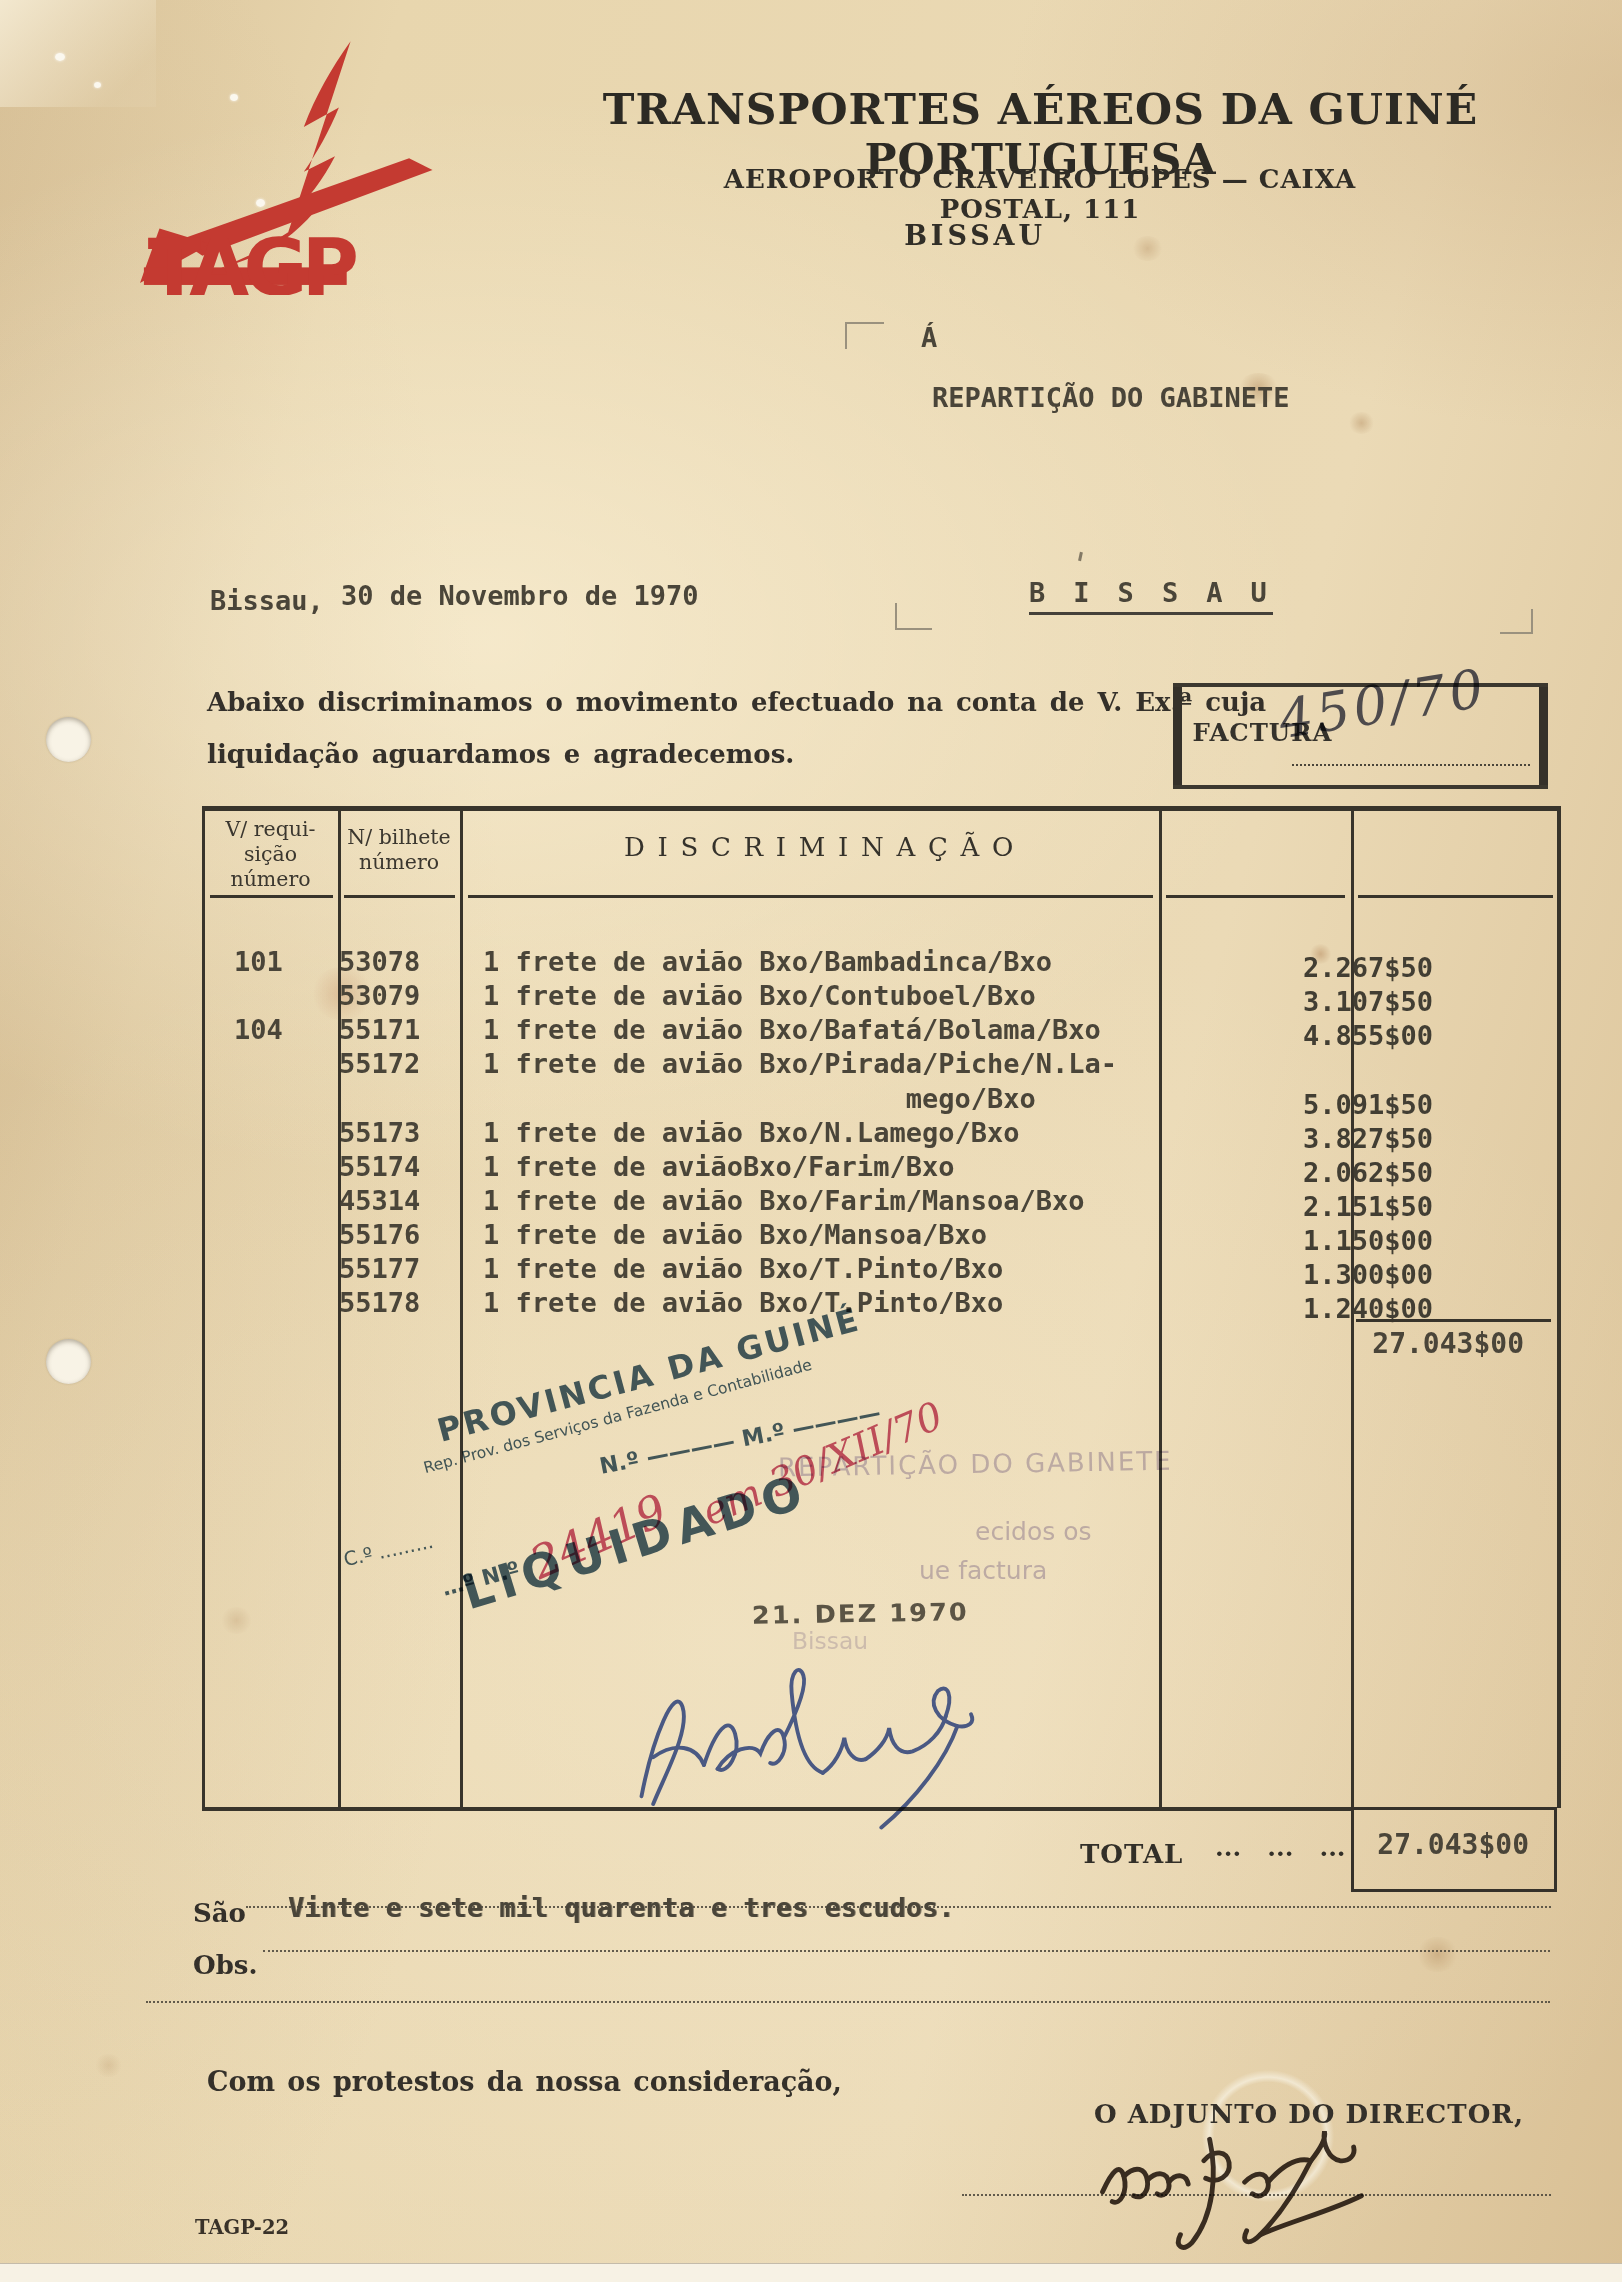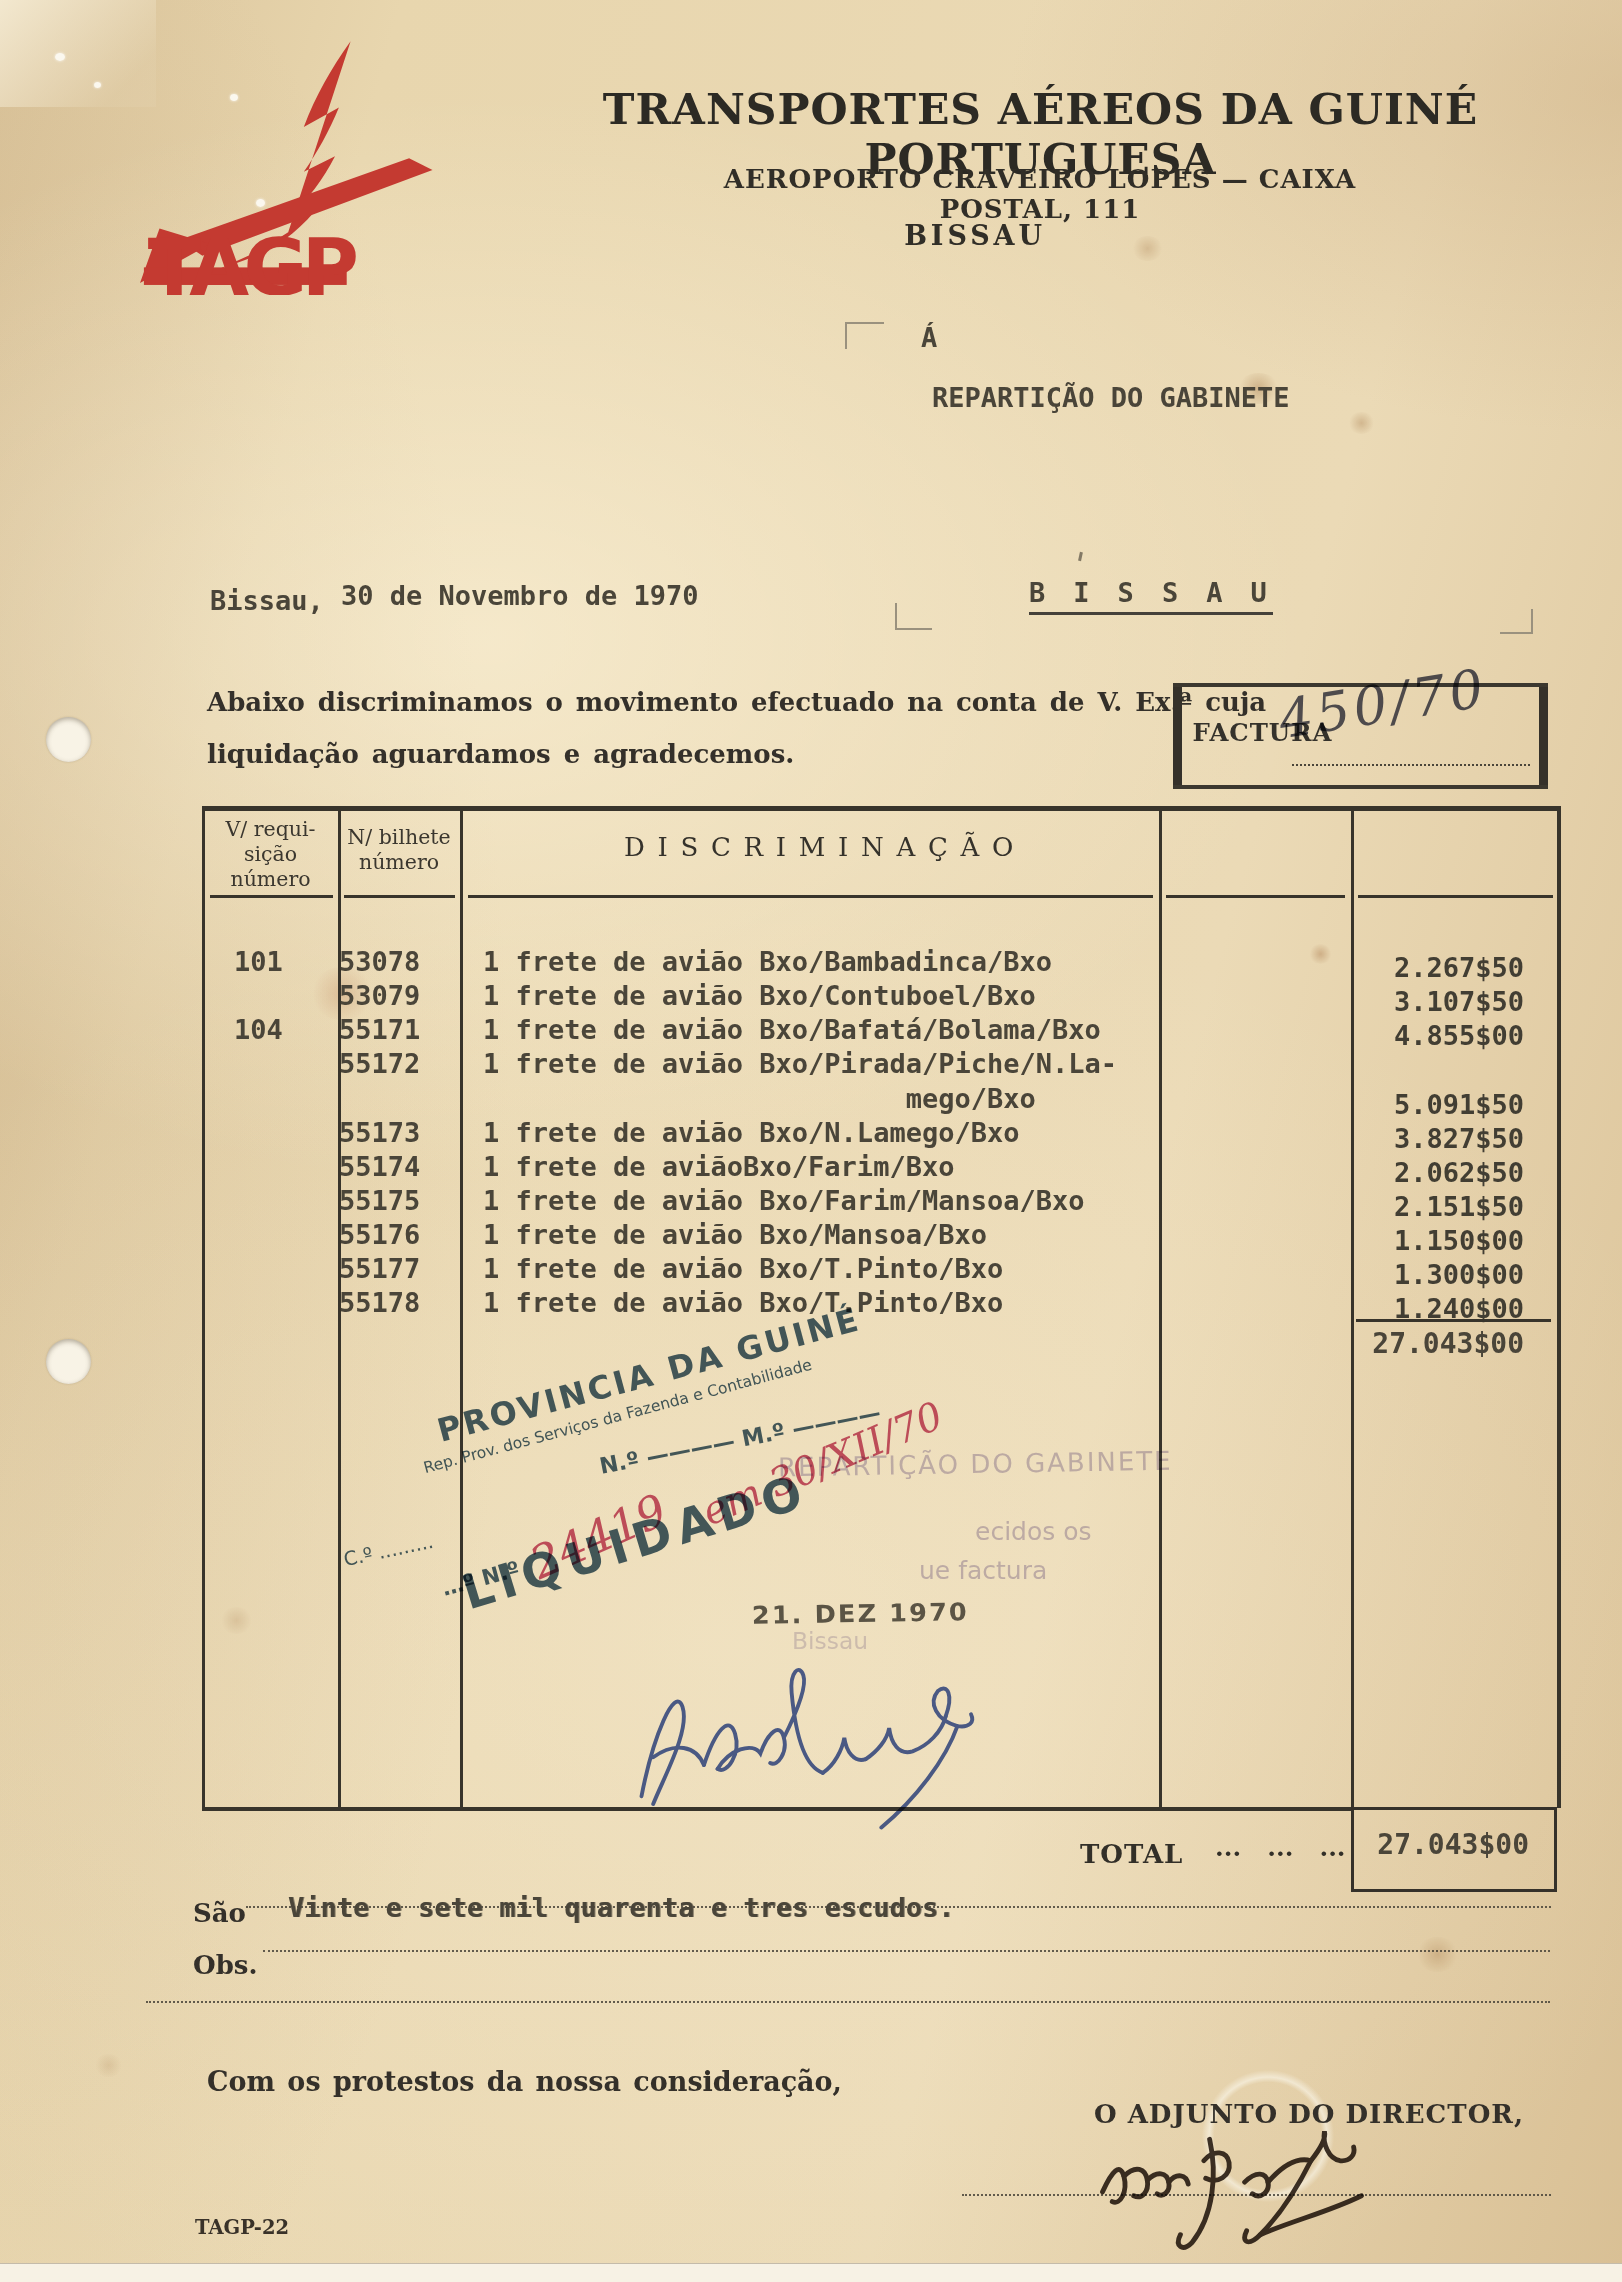--- a/index.html
+++ b/index.html
@@ -40,21 +40,21 @@
   .vline,.hline{position:absolute;background:#38342b;}
   
   .thead{position:absolute;text-align:center;color:#3b372f;font-size:20.5px;line-height:25px;}
   .discr{letter-spacing:12.7px;font-size:26px;color:#35322b;margin-left:16px;}
   .t-row{position:absolute;left:0;right:0;height:34px;}
   .t-row span{font-family:"DejaVu Sans Mono","Liberation Mono",monospace;font-weight:700;
     font-size:27px;color:#4a4539;}
   .c-req{position:absolute;left:234px;}
   .c-ticket{position:absolute;left:339px;}
   .c-desc{position:absolute;left:483px;white-space:pre;}
-  .c-amt{position:absolute;right:99px;top:5.9px;width:312px;text-align:right;color:#423e33 !important;}
+  .c-amt{position:absolute;right:99px;top:5.9px;width:312px;text-align:center;color:#423e33 !important;}
   .subtotal{right:99px;top:1327px;width:312px;text-align:right;font-size:28px;}
   
   .stamp{position:absolute;mix-blend-mode:multiply;}
   .teal{color:rgba(46,76,98,.88);font-family:"DejaVu Sans","Liberation Sans",sans-serif;}
   .liq{font-size:47px;font-weight:700;letter-spacing:6.8px;transform:rotate(-17deg);}
   .ghost{color:rgba(122,104,168,.4);font-family:"DejaVu Sans","Liberation Sans",sans-serif;}
   .redpen{color:rgba(193,58,94,.85);font-style:italic;font-family:"DejaVu Serif",serif;}
   .datestamp{color:#45443f;font-family:"DejaVu Sans","Liberation Sans",sans-serif;
     font-weight:700;font-size:24.4px;letter-spacing:2px;transform:scaleX(1.05) rotate(-1deg);opacity:.85;}
   
@@ -197,21 +197,21 @@
         <span class="c-amt">3.827$50</span>
       </div>
       <div class="t-row" style="top: 205px;">
         <span class="c-req"></span>
         <span class="c-ticket">55174</span>
         <span class="c-desc">1 frete de aviãoBxo/Farim/Bxo</span>
         <span class="c-amt">2.062$50</span>
       </div>
       <div class="t-row" style="top: 239px;">
         <span class="c-req"></span>
-        <span class="c-ticket">55175</span>
+        <span class="c-ticket">45314</span>
         <span class="c-desc">1 frete de avião Bxo/Farim/Mansoa/Bxo</span>
         <span class="c-amt">2.151$50</span>
       </div>
       <div class="t-row" style="top: 273px;">
         <span class="c-req"></span>
         <span class="c-ticket">55176</span>
         <span class="c-desc">1 frete de avião Bxo/Mansoa/Bxo</span>
         <span class="c-amt">1.150$00</span>
       </div>
       <div class="t-row" style="top: 307px;">

